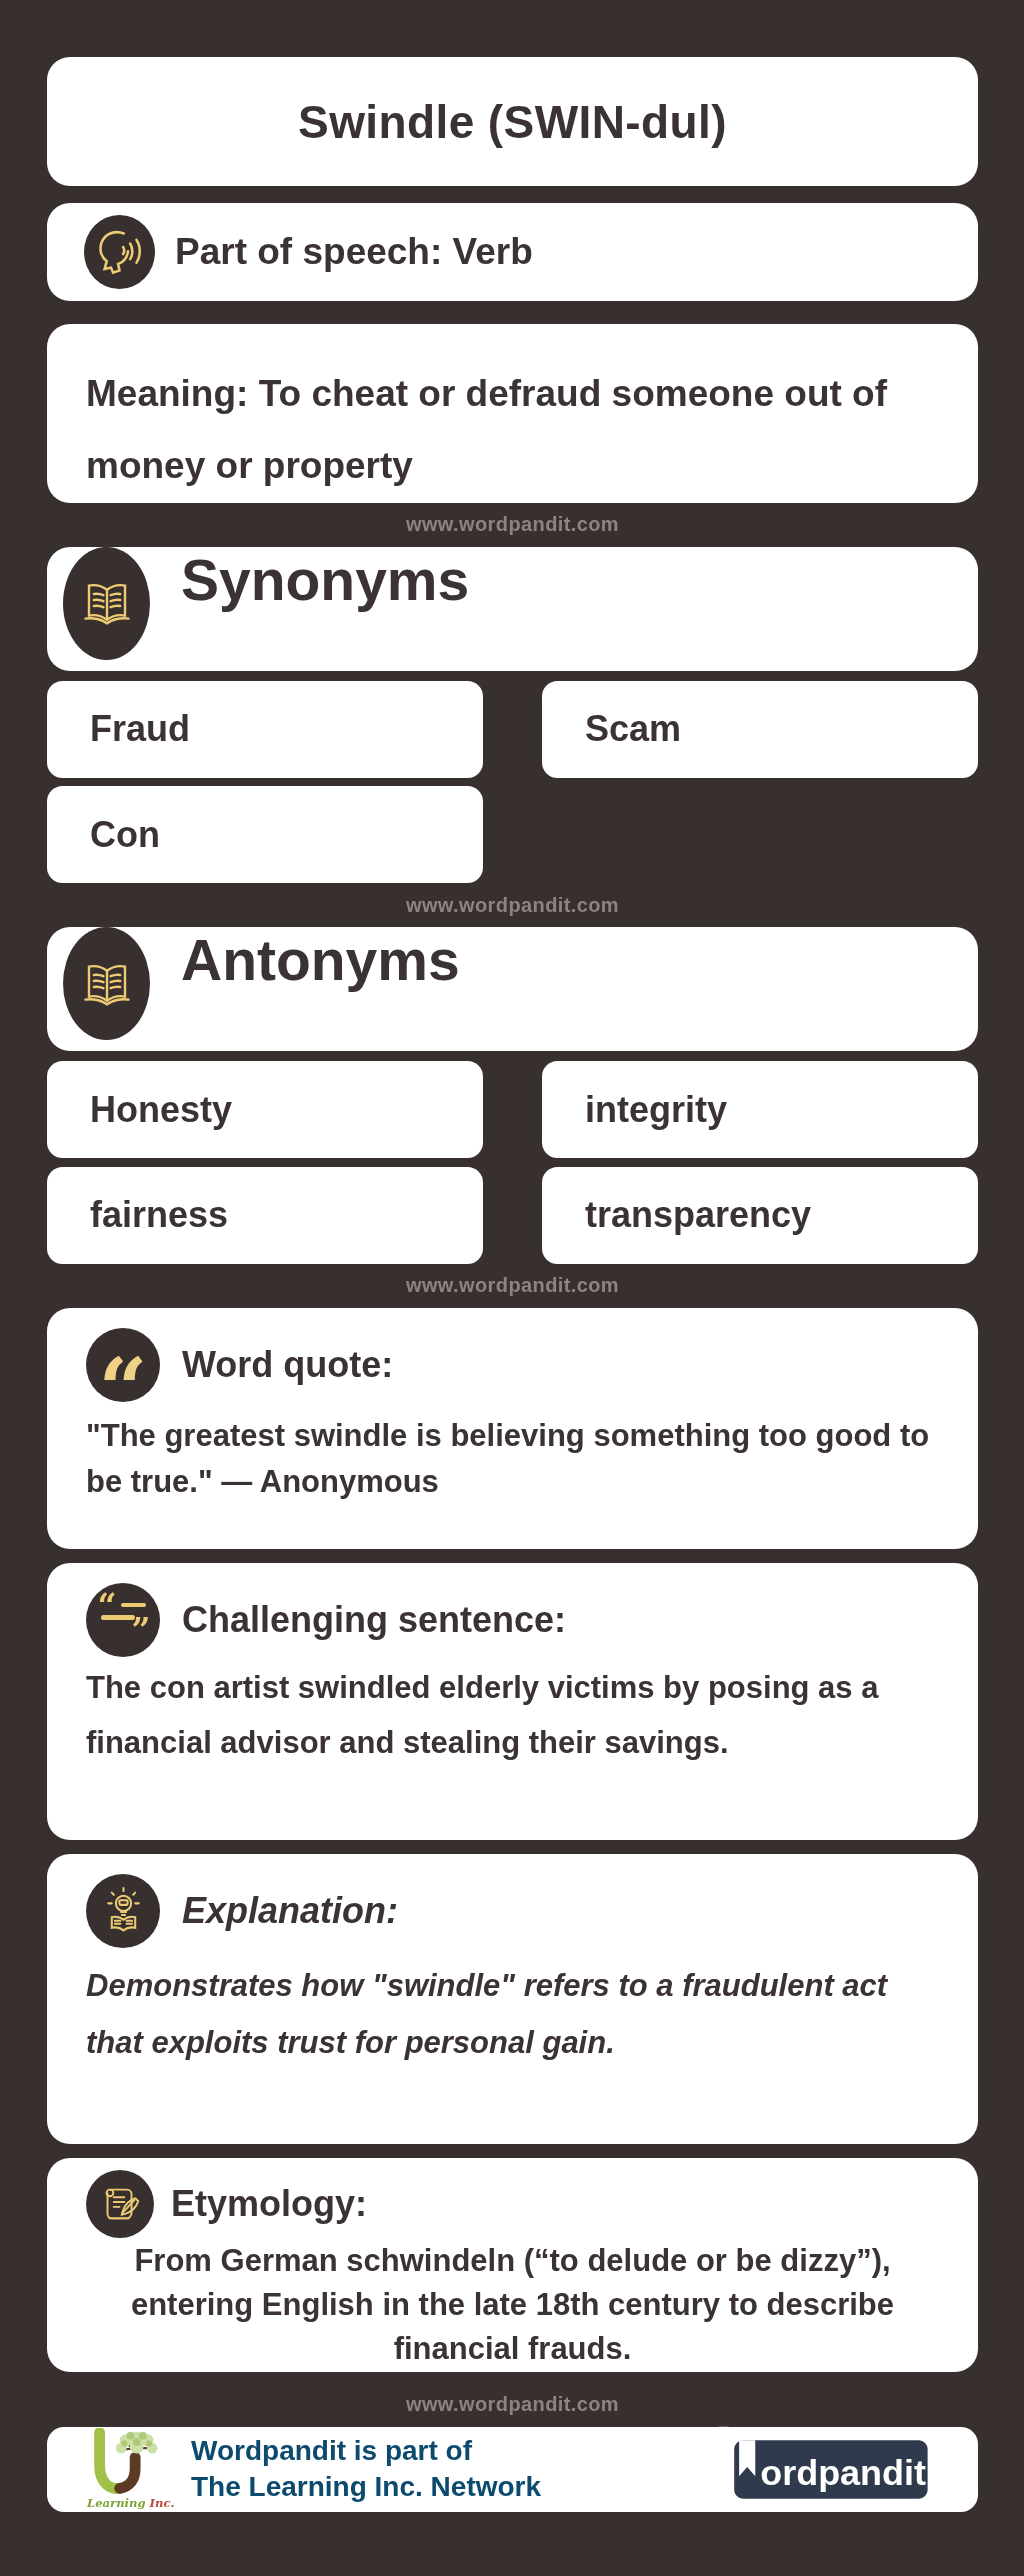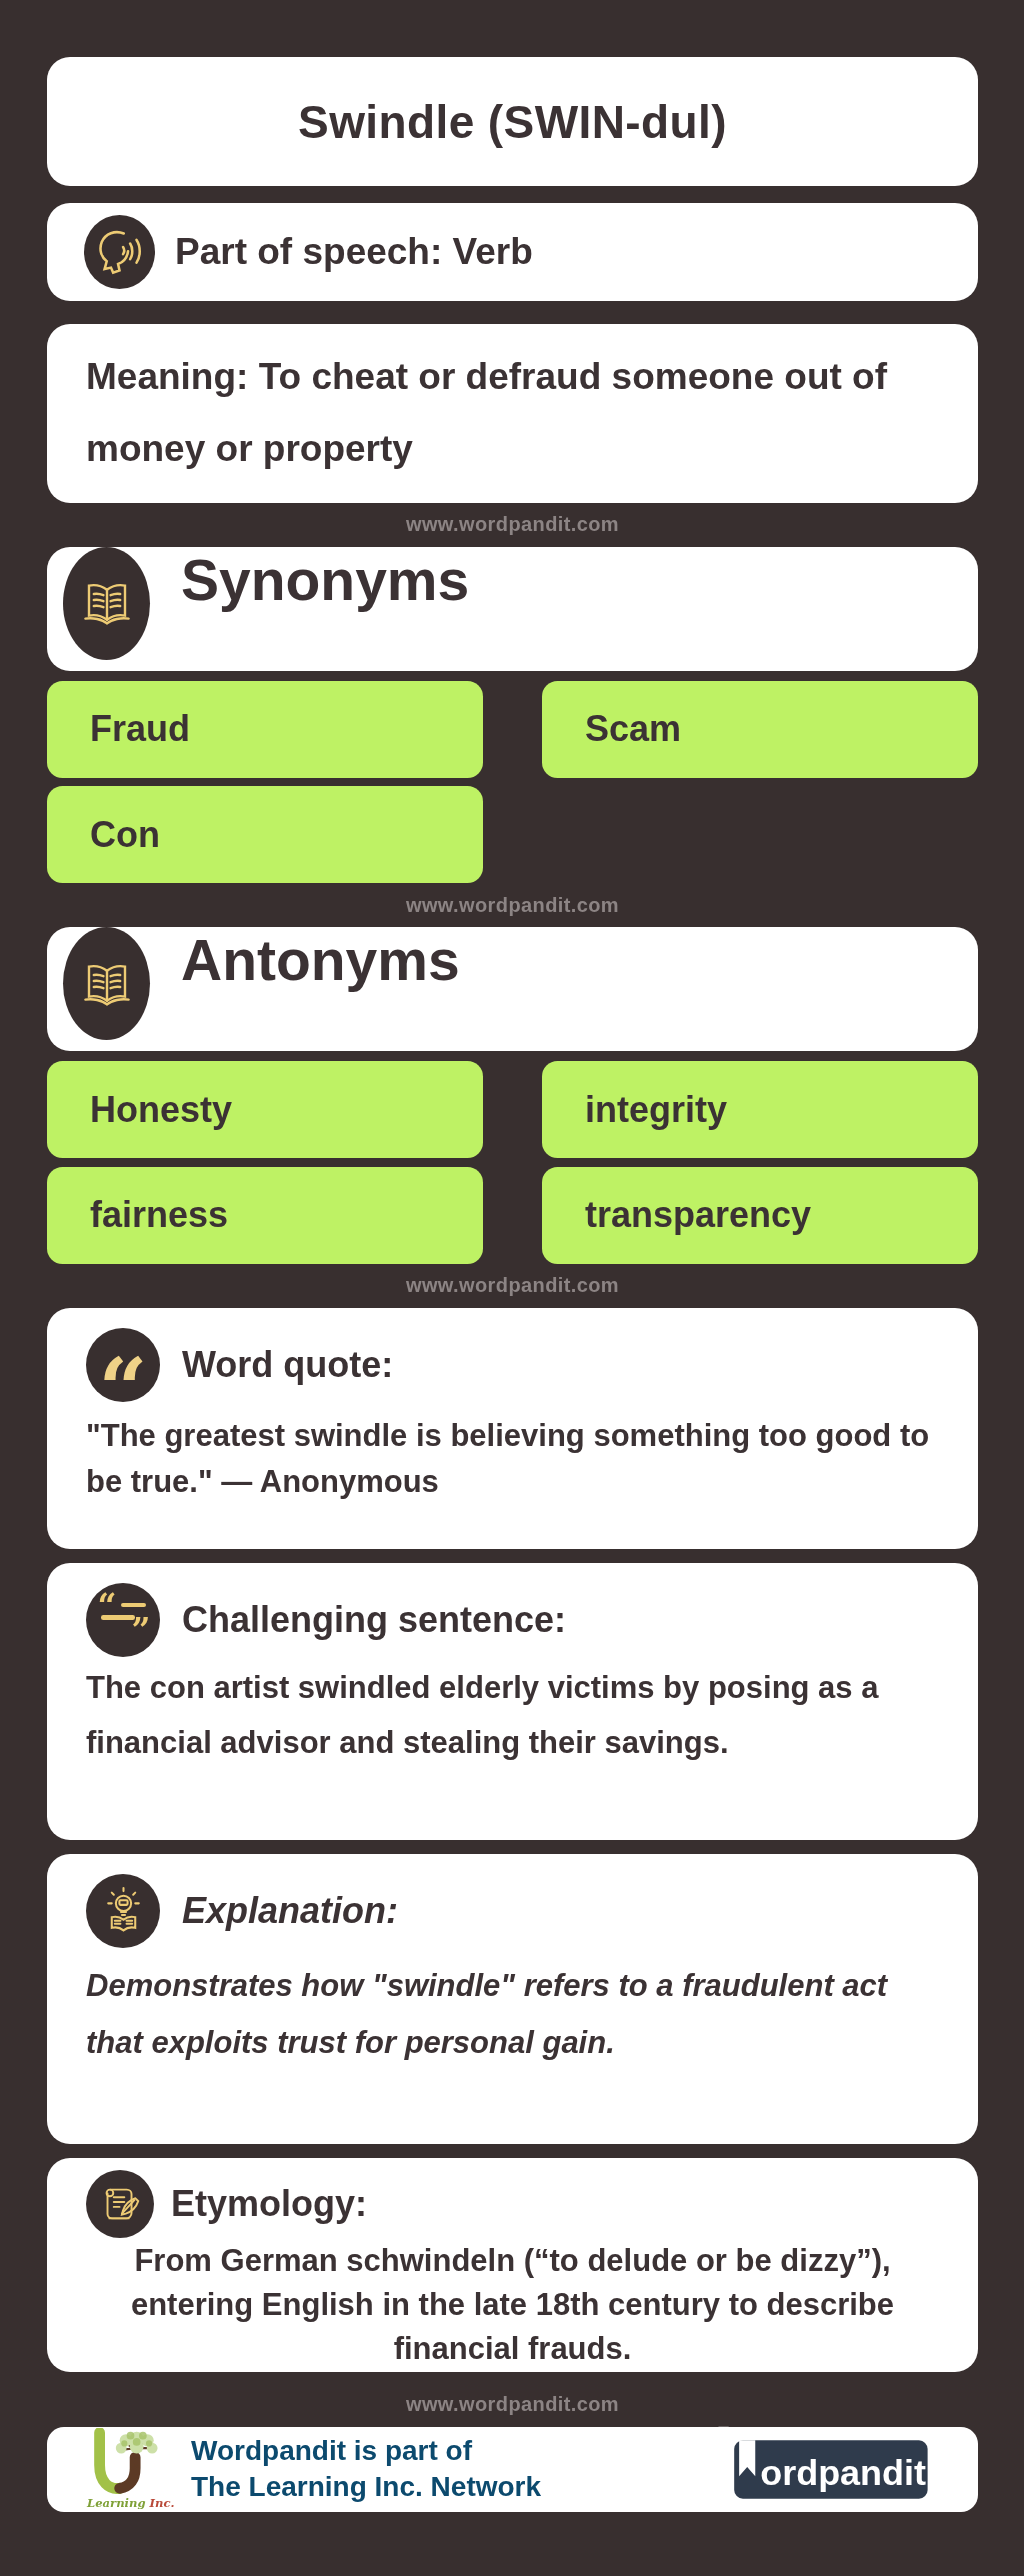--- a/index.html
+++ b/index.html
@@ -11,34 +11,34 @@
   
   .title-card{height:129px;display:flex;align-items:center;justify-content:center;margin-bottom:17px;}
   .title-card h1{font-size:46px;font-weight:700;margin:0;letter-spacing:0.4px;}
   
   .pos-card{height:98px;margin-bottom:22.5px;display:flex;align-items:center;padding-left:37px;gap:20px;}
   .pos-text{font-size:37px;font-weight:700;}
   .icon-circle{background:#382F2F;border-radius:50%;display:flex;align-items:center;
                justify-content:center;flex:0 0 auto;overflow:hidden;}
   .pos-icon{width:71px;height:74px;}
   
-  .meaning-card{height:179px;display:flex;align-items:center;padding:0 40px 0 39px;}
+  .meaning-card{height:179px;display:flex;align-items:flex-end;padding:0 40px 0 39px;}
   .meaning-card p{font-size:37px;font-weight:700;line-height:1.95;margin:0;}
   
   .watermark{height:44px;display:flex;align-items:center;justify-content:center;
              font-size:20px;font-weight:700;color:#8C8484;letter-spacing:0.4px;}
   
   .header-card{height:124px;margin-bottom:10px;display:flex;align-items:flex-start;padding-left:16px;gap:31px;}
   .header-card h2{font-size:57px;font-weight:700;margin:0;}
   .icon-ellipse{width:87px;height:113px;background:#382F2F;border-radius:50%;
                 display:flex;align-items:center;justify-content:center;flex:0 0 auto;}
   
   .chips{margin:0 47px;display:grid;grid-template-columns:1fr 1fr;column-gap:59px;row-gap:8.5px;}
   .chip{height:97px;border-radius:15.5px;display:flex;align-items:center;padding-left:43px;
-        margin:0;background:#bef264;box-sizing:border-box;overflow:hidden;}
+        margin:0;background:#ffffff;box-sizing:border-box;overflow:hidden;}
   .chip span{font-size:36px;font-weight:700;}
   
   .block-card{padding:20px 39px 0 39px;margin-bottom:14px;}
   .block-head{display:flex;align-items:center;gap:22px;}
   .block-head .icon-circle{width:74px;height:74px;}
   .block-head h3{font-size:36px;font-weight:700;margin:0;}
   .block-text{font-size:31px;font-weight:700;margin:11px 0 0 0;}
   .quote-card{height:241px;}
   .quote-card .block-text{line-height:1.5;}
   .challenging-card{height:277px;}

